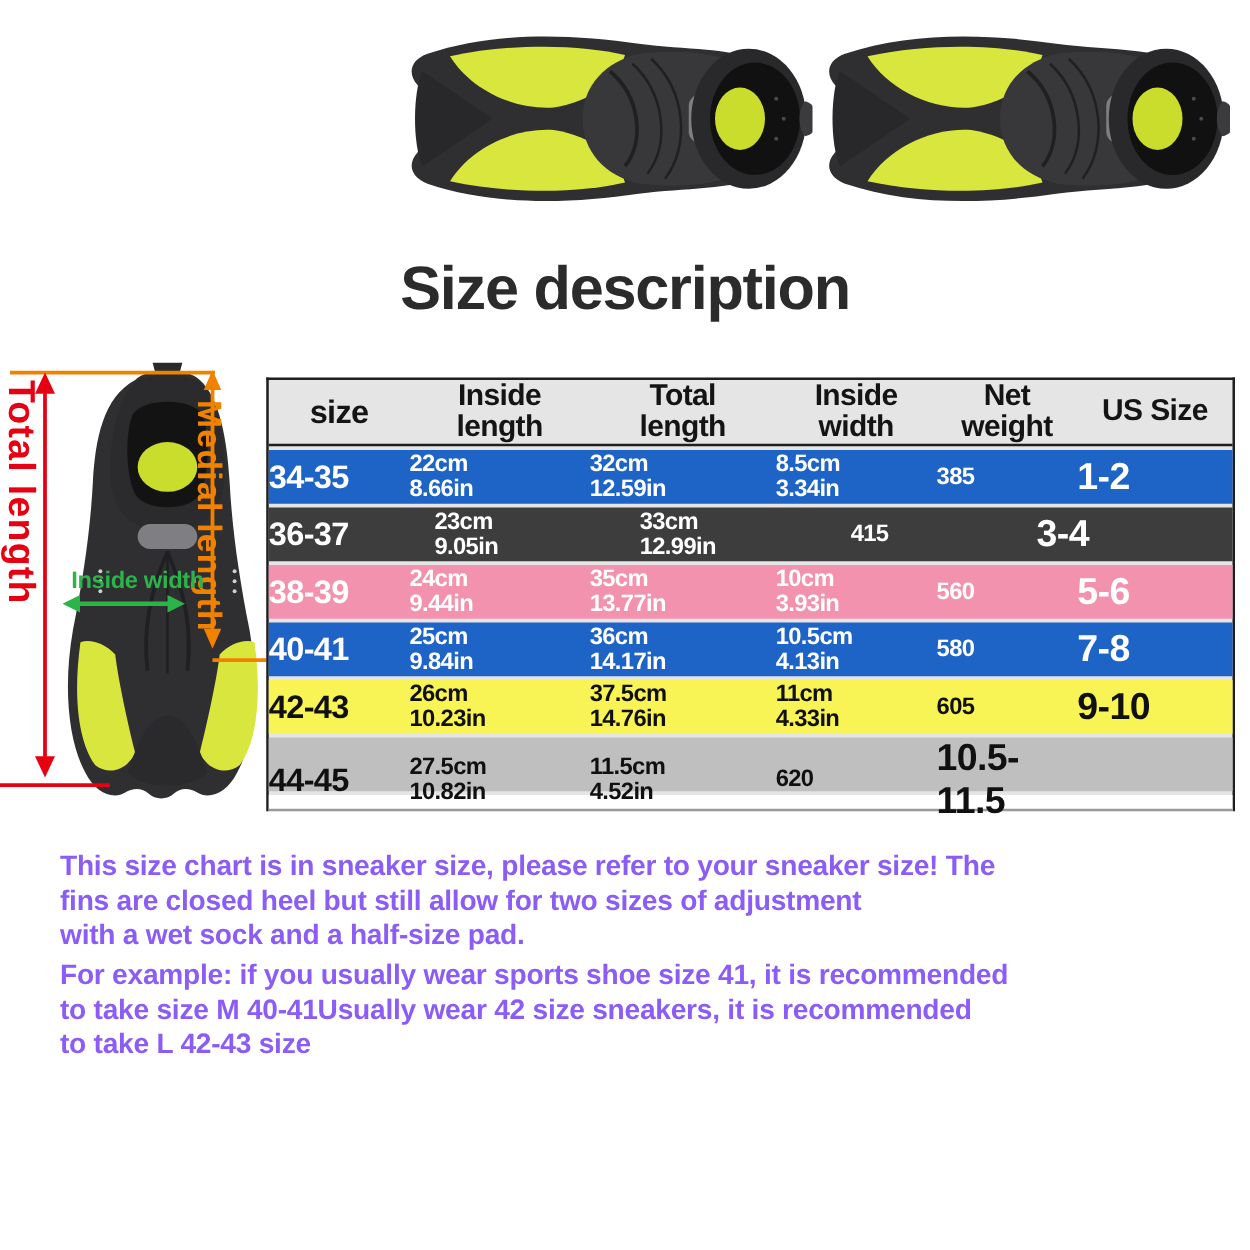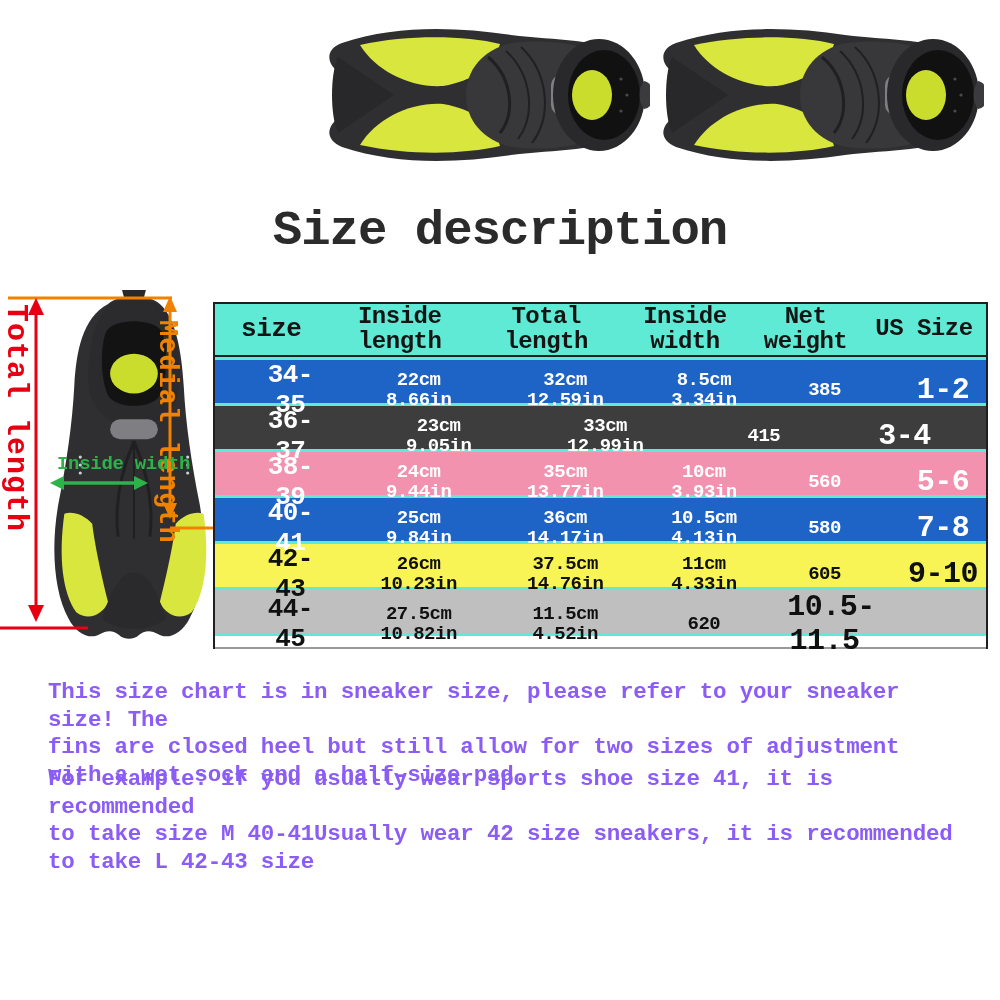--- a/index.html
+++ b/index.html
@@ -1,17 +1,17 @@
 <!DOCTYPE html>
 <html><head>
 <meta charset="utf-8">
 <style>
   html,body{margin:0;padding:0;background:#ffffff;}
   .page{position:relative;width:1000px;height:1000px;background:#ffffff;overflow:hidden;
-        font-family:Liberation Mono, monospace;}
+        font-family:Liberation Sans, sans-serif;}
   .abs{position:absolute;}
   .pre{white-space:pre-line;}
 
   
   .title{left:0;right:0;top:203px;text-align:center;font-size:49px;font-weight:800;
          color:#2b2b2b;letter-spacing:-1px;}
 
   
   .fin-photo{top:18px;height:154px;}
 
@@ -19,28 +19,28 @@
   .diagram{left:0;top:288px;width:218px;height:366px;}
   .diagram .lbl{position:absolute;font-weight:800;line-height:1;}
   .lbl-total{left:1px;top:16px;color:#e60012;font-size:30px;
              writing-mode:vertical-rl;text-orientation:mixed;letter-spacing:1px;}
   .lbl-medial{left:153px;top:32px;color:#f08200;font-size:27px;
               writing-mode:vertical-rl;text-orientation:mixed;letter-spacing:1px;}
   .lbl-inside{left:57px;top:167px;color:#2cb34a;font-size:19px;letter-spacing:-0.3px;}
 
   
   .size-table{left:213px;top:302px;width:775px;border:2px solid #1f1f1f;border-bottom:none;
-              background:#5eead4;box-sizing:border-box;}
+              background:#e5e5e5;box-sizing:border-box;}
   .cols{display:grid;grid-template-columns:14.6% 18.7% 19.3% 16.7% 14.6% 16.1%;}
   .thead{height:51px;border-bottom:2px solid #1f1f1f;align-items:center;}
   .hcell{font-size:24px;font-weight:800;color:#141414;text-align:center;line-height:1.02;
          letter-spacing:-0.5px;}
   .hcell.size-h{font-size:26px;}
   .trow{height:43px;margin-top:3px;align-items:center;}
-  .tcell{text-align:center;font-weight:800;letter-spacing:-0.5px;padding-left:38px;}
+  .tcell{text-align:left;font-weight:800;letter-spacing:-0.5px;}
   .c-size{font-size:26px;}
   .c-meas{font-size:19px;line-height:20px;}
   .c-weight{font-size:19px;}
   .c-us{font-size:30px;}
   .tbottom{height:11px;background:#ffffff;border-bottom:2px solid #9a9a9a;margin-top:3px;}
 
   
   .note{color:#8b5cf6;font-weight:700;margin:2px;}
   .note-1{left:46px;top:677px;width:930px;font-size:22.5px;line-height:27.5px;letter-spacing:-0.2px;}
   .note-2{left:46px;top:764px;width:930px;font-size:22.5px;line-height:27.5px;letter-spacing:-0.2px;}

